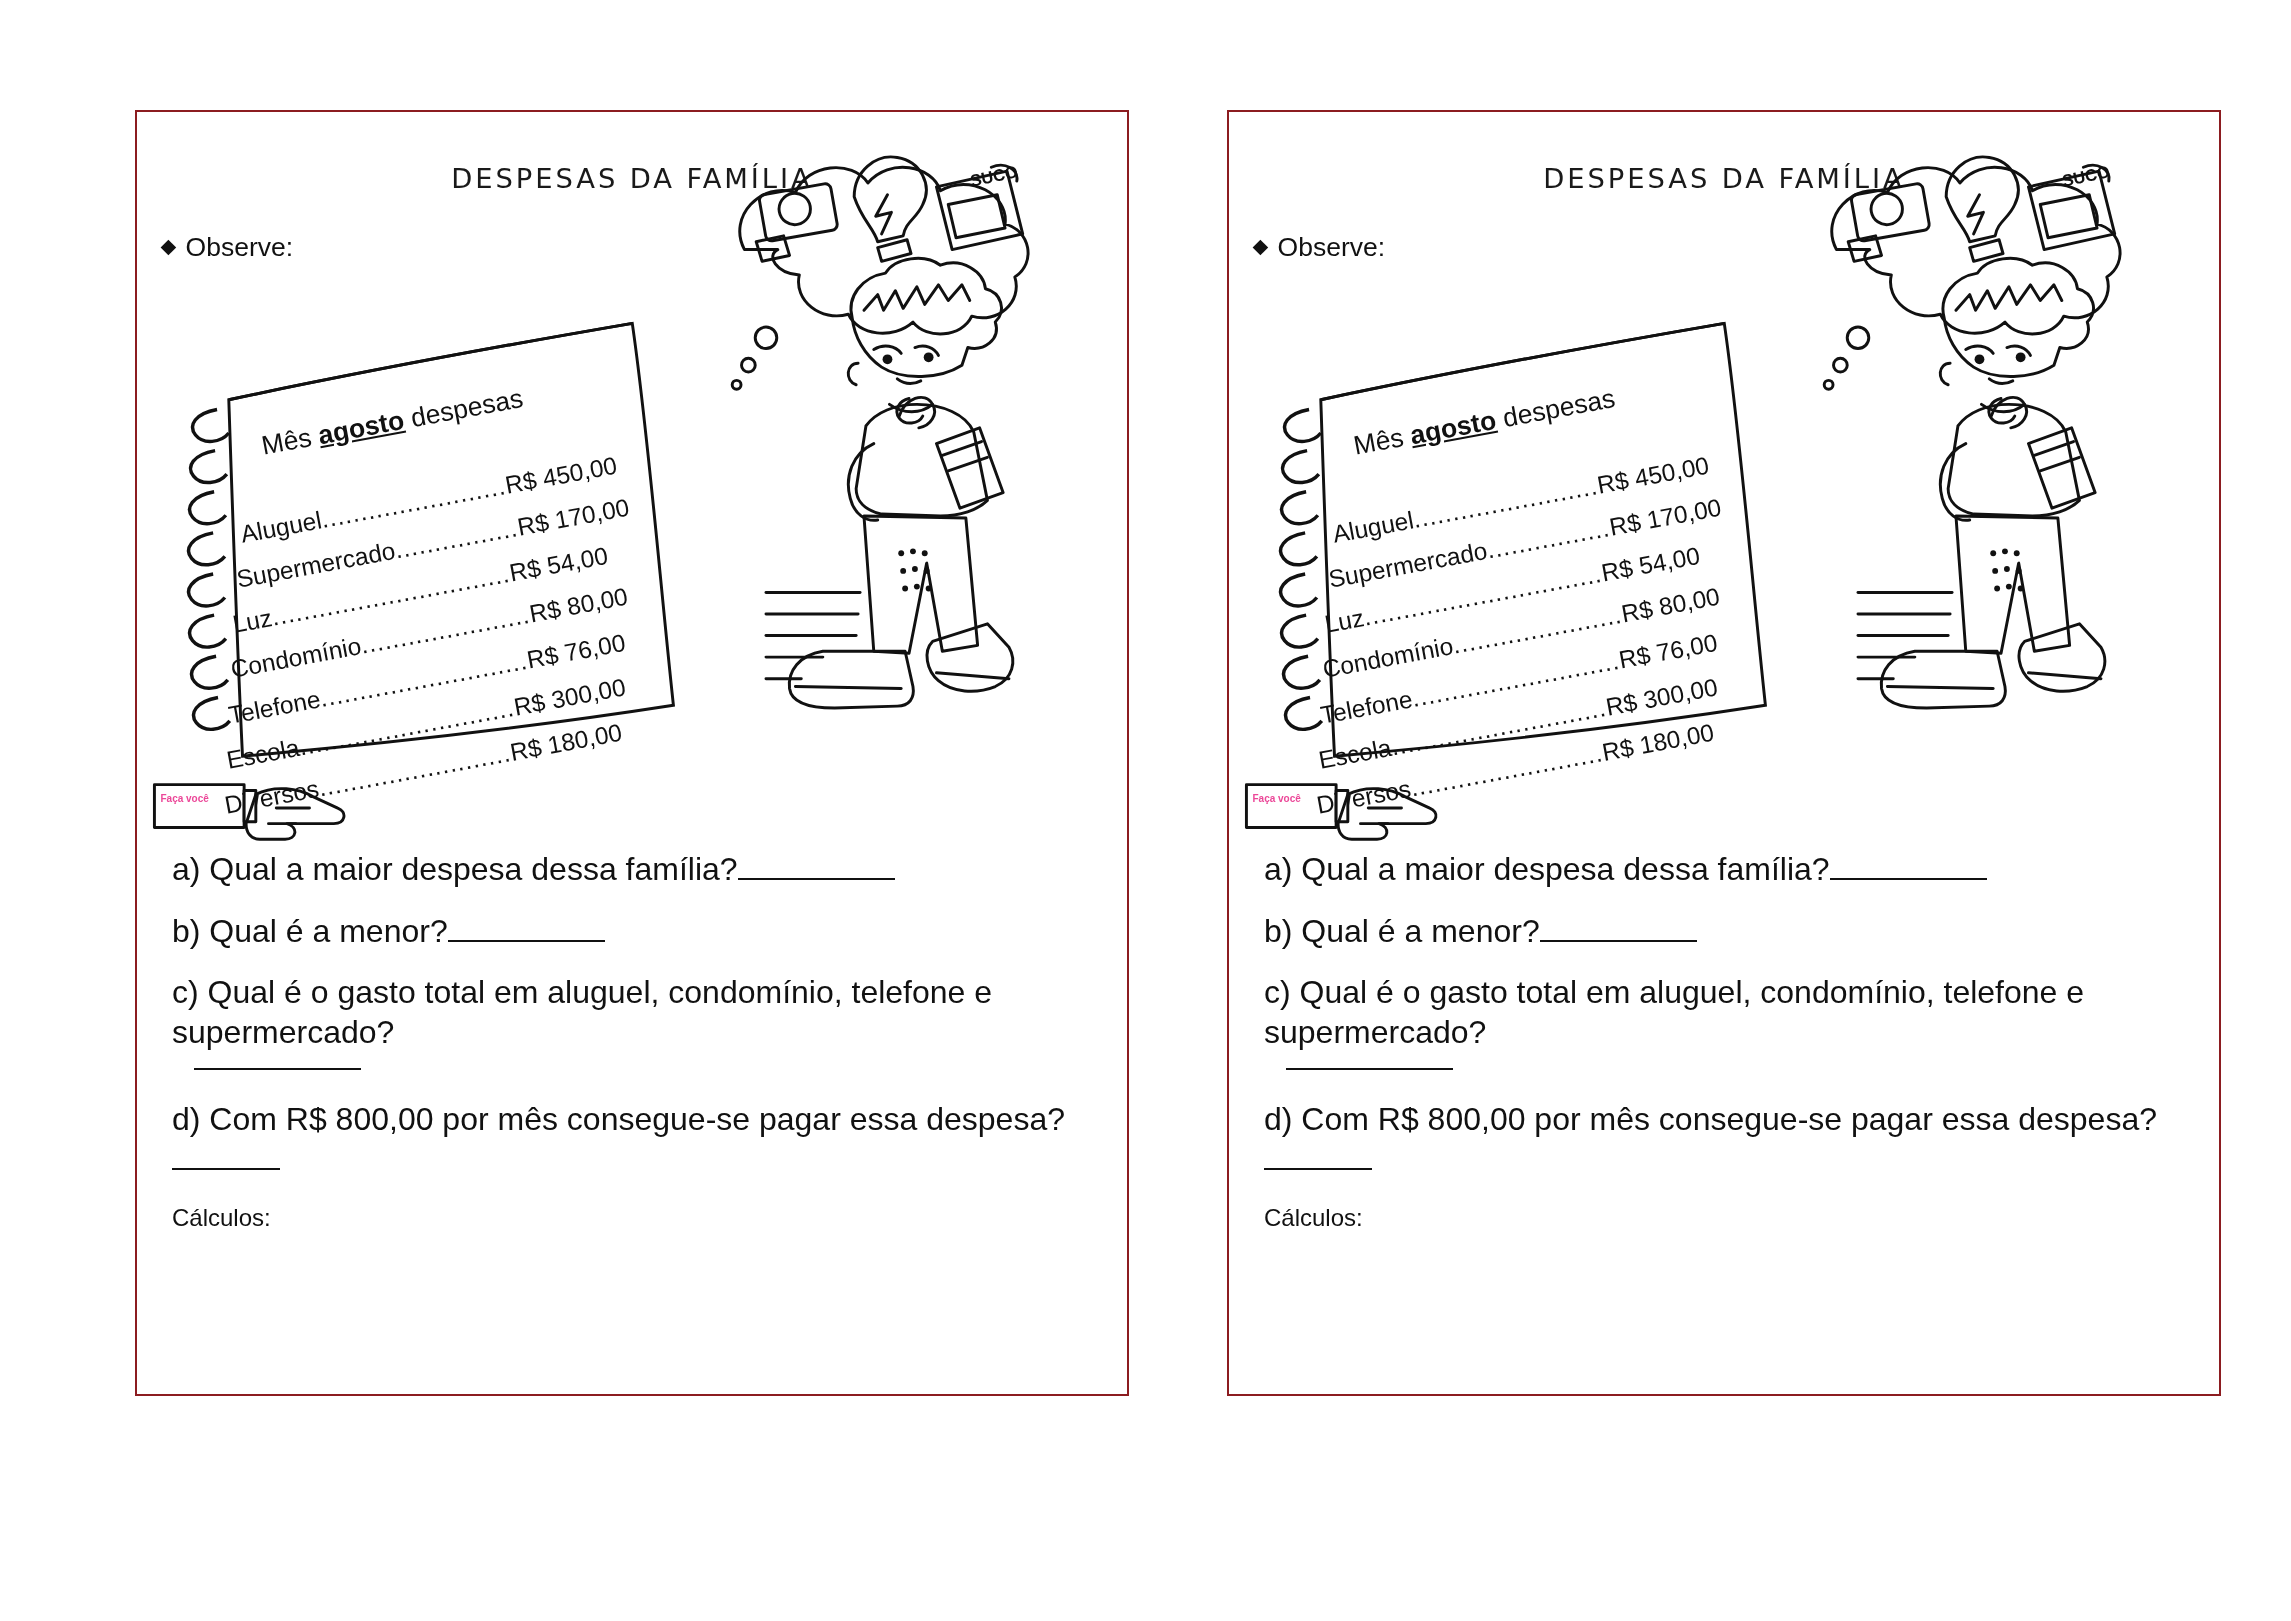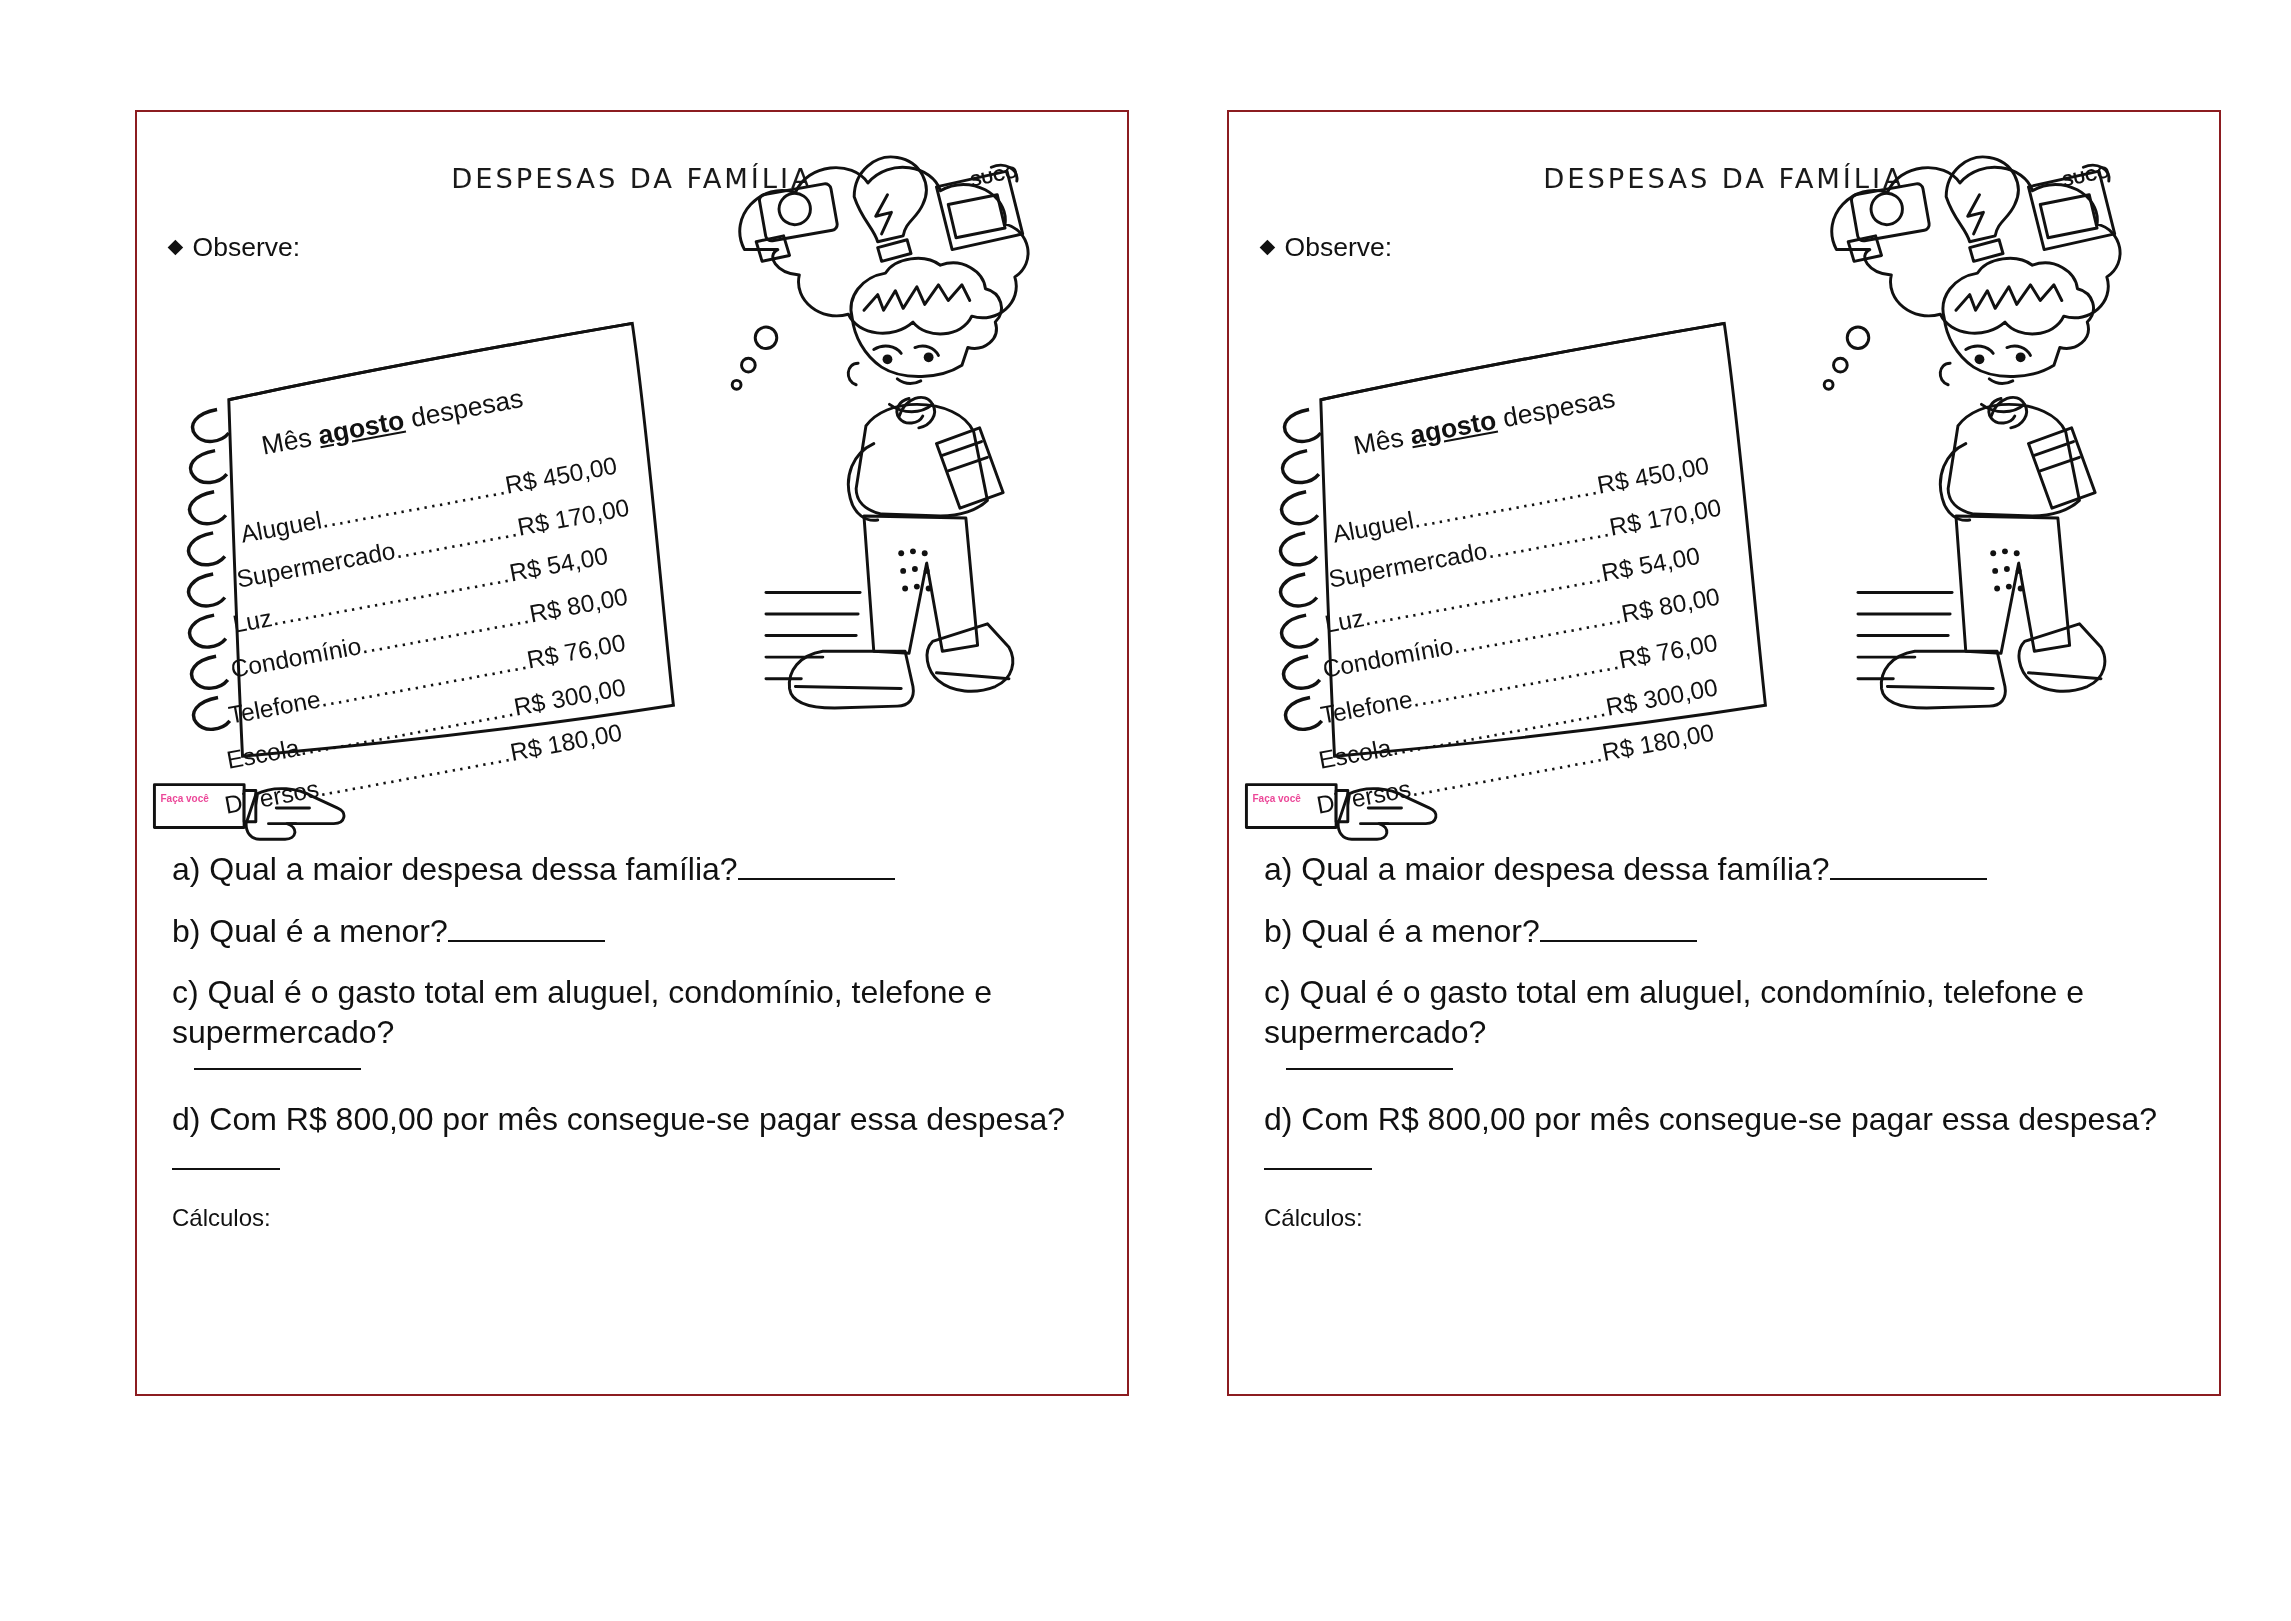--- a/index.html
+++ b/index.html
@@ -35,21 +35,21 @@
     left: 0; right: 0;
     text-align: center;
     font-size: 27.4px;
     letter-spacing: 2.9px;
     color: #1a1a1a;
     font-family: "DejaVu Sans", sans-serif;
   }
   .observe-row {
     position: absolute;
     top: 120px;
-    left: 33px;
+    left: 26px;
     display: flex;
     align-items: center;
     gap: 11.8px;
   }
   .bullet-diamond {
     width: 10.8px; height: 10.8px;
     background: #111;
     transform: rotate(45deg);
     display: inline-block;
   }

